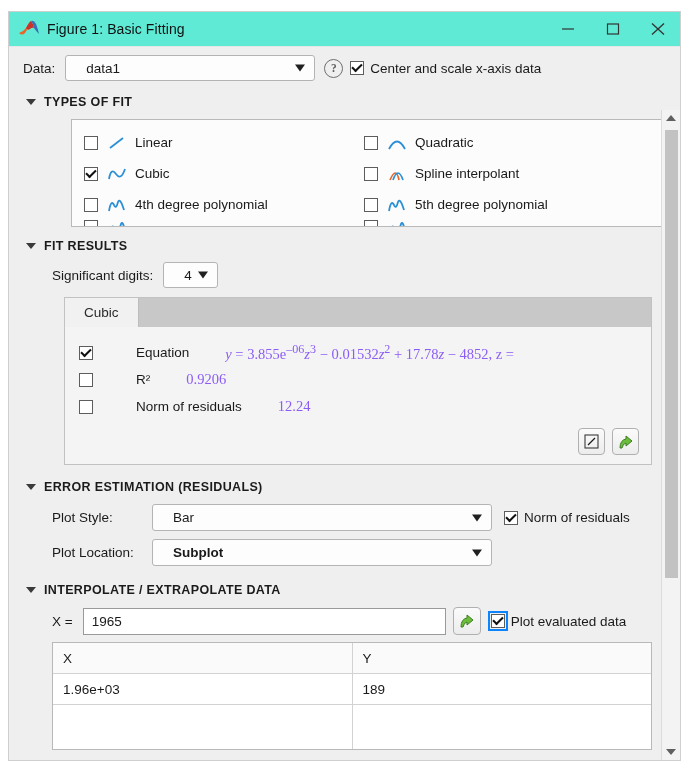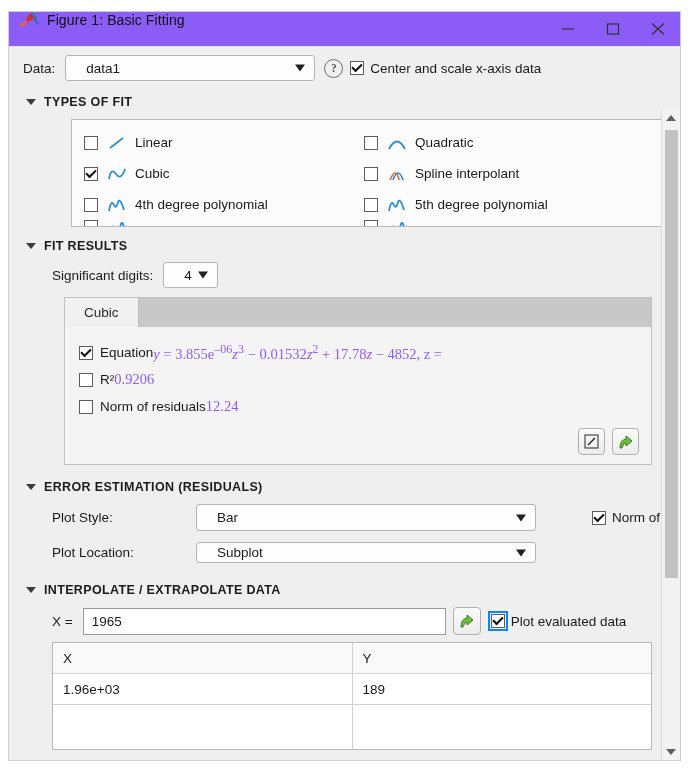--- a/index.html
+++ b/index.html
@@ -20,22 +20,23 @@
     width: 673px; height: 750px;
     background: #efefef;
     border: 1px solid #cfcfcf;
     box-sizing: border-box;
     overflow: hidden;
   }
 
   
   .titlebar {
     height: 34px;
-    background: #8b5cf6;
+    background: #5eead4;
     display: flex;
+    align-items: center;
     position: relative;
     border-bottom: 1px solid #e6e6e6;
   }
   .app-logo { width: 22px; height: 18px; margin-left: 9px; margin-right: 7px; flex: none; }
   .title-text {
     font-size: 14px;
     color: #111;
     letter-spacing: .1px;
     white-space: nowrap;
   }
@@ -208,21 +209,21 @@
     background: #f1f1f1;
     height: 29px;
     padding: 0 19px;
     display: flex; align-items: center;
     font-size: 13.5px;
     color: #2a2a2a;
     border-right: 1px solid #bdbdbd;
     cursor: default;
   }
   .res-rows { padding: 12px 0 6px 14px; }
-  .res-row { display: flex; align-items: center; height: 27px; }
+  .res-row { display: flex; align-items: center; height: 27px; gap: 36px; }
   .res-name { font-size: 13.5px; margin-left: 7px; white-space: nowrap; }
   .res-valwrap { width: 372px; display: flex; align-items: center; overflow: hidden; }
   .eqn {
     font-family: "Liberation Serif", serif;
     font-size: 14.5px;
     font-style: italic;
     white-space: nowrap;
     color: #8b5cf6;
   }
   .eqn .num { font-style: normal; }
@@ -230,24 +231,24 @@
   .icon-btn {
     width: 25px; height: 25px;
     border: 1px solid #b0b0b0;
     border-radius: 4px;
     background: linear-gradient(#fbfbfb, #ececec);
     display: flex; align-items: center; justify-content: center;
     cursor: default;
   }
 
   
-  .form-row { display: flex; align-items: center; padding-left: 43px; height: 35px; gap: 44px; }
+  .form-row { display: flex; align-items: center; padding-left: 43px; height: 35px; }
   .form-label { font-size: 13.5px; width: 100px; flex: none; }
   #plotstyle-combo { width: 340px; flex: none; height: 27px; }
-  #plotloc-combo { width: 340px; flex: none; height: 21px; }
+  #plotloc-combo { width: 340px; flex: none; height: 27px; font-weight: bold; }
   .after-combo { margin-left: 12px; }
 
   
   .x-row { display: flex; align-items: center; padding-left: 28px; height: 36px; }
   .x-label { font-size: 13.5px; margin-right: 10px; }
   .text-input {
     width: 363px; height: 27px;
     background: #ffffff;
     border: 1px solid #9a9a9a;
     box-sizing: border-box;

